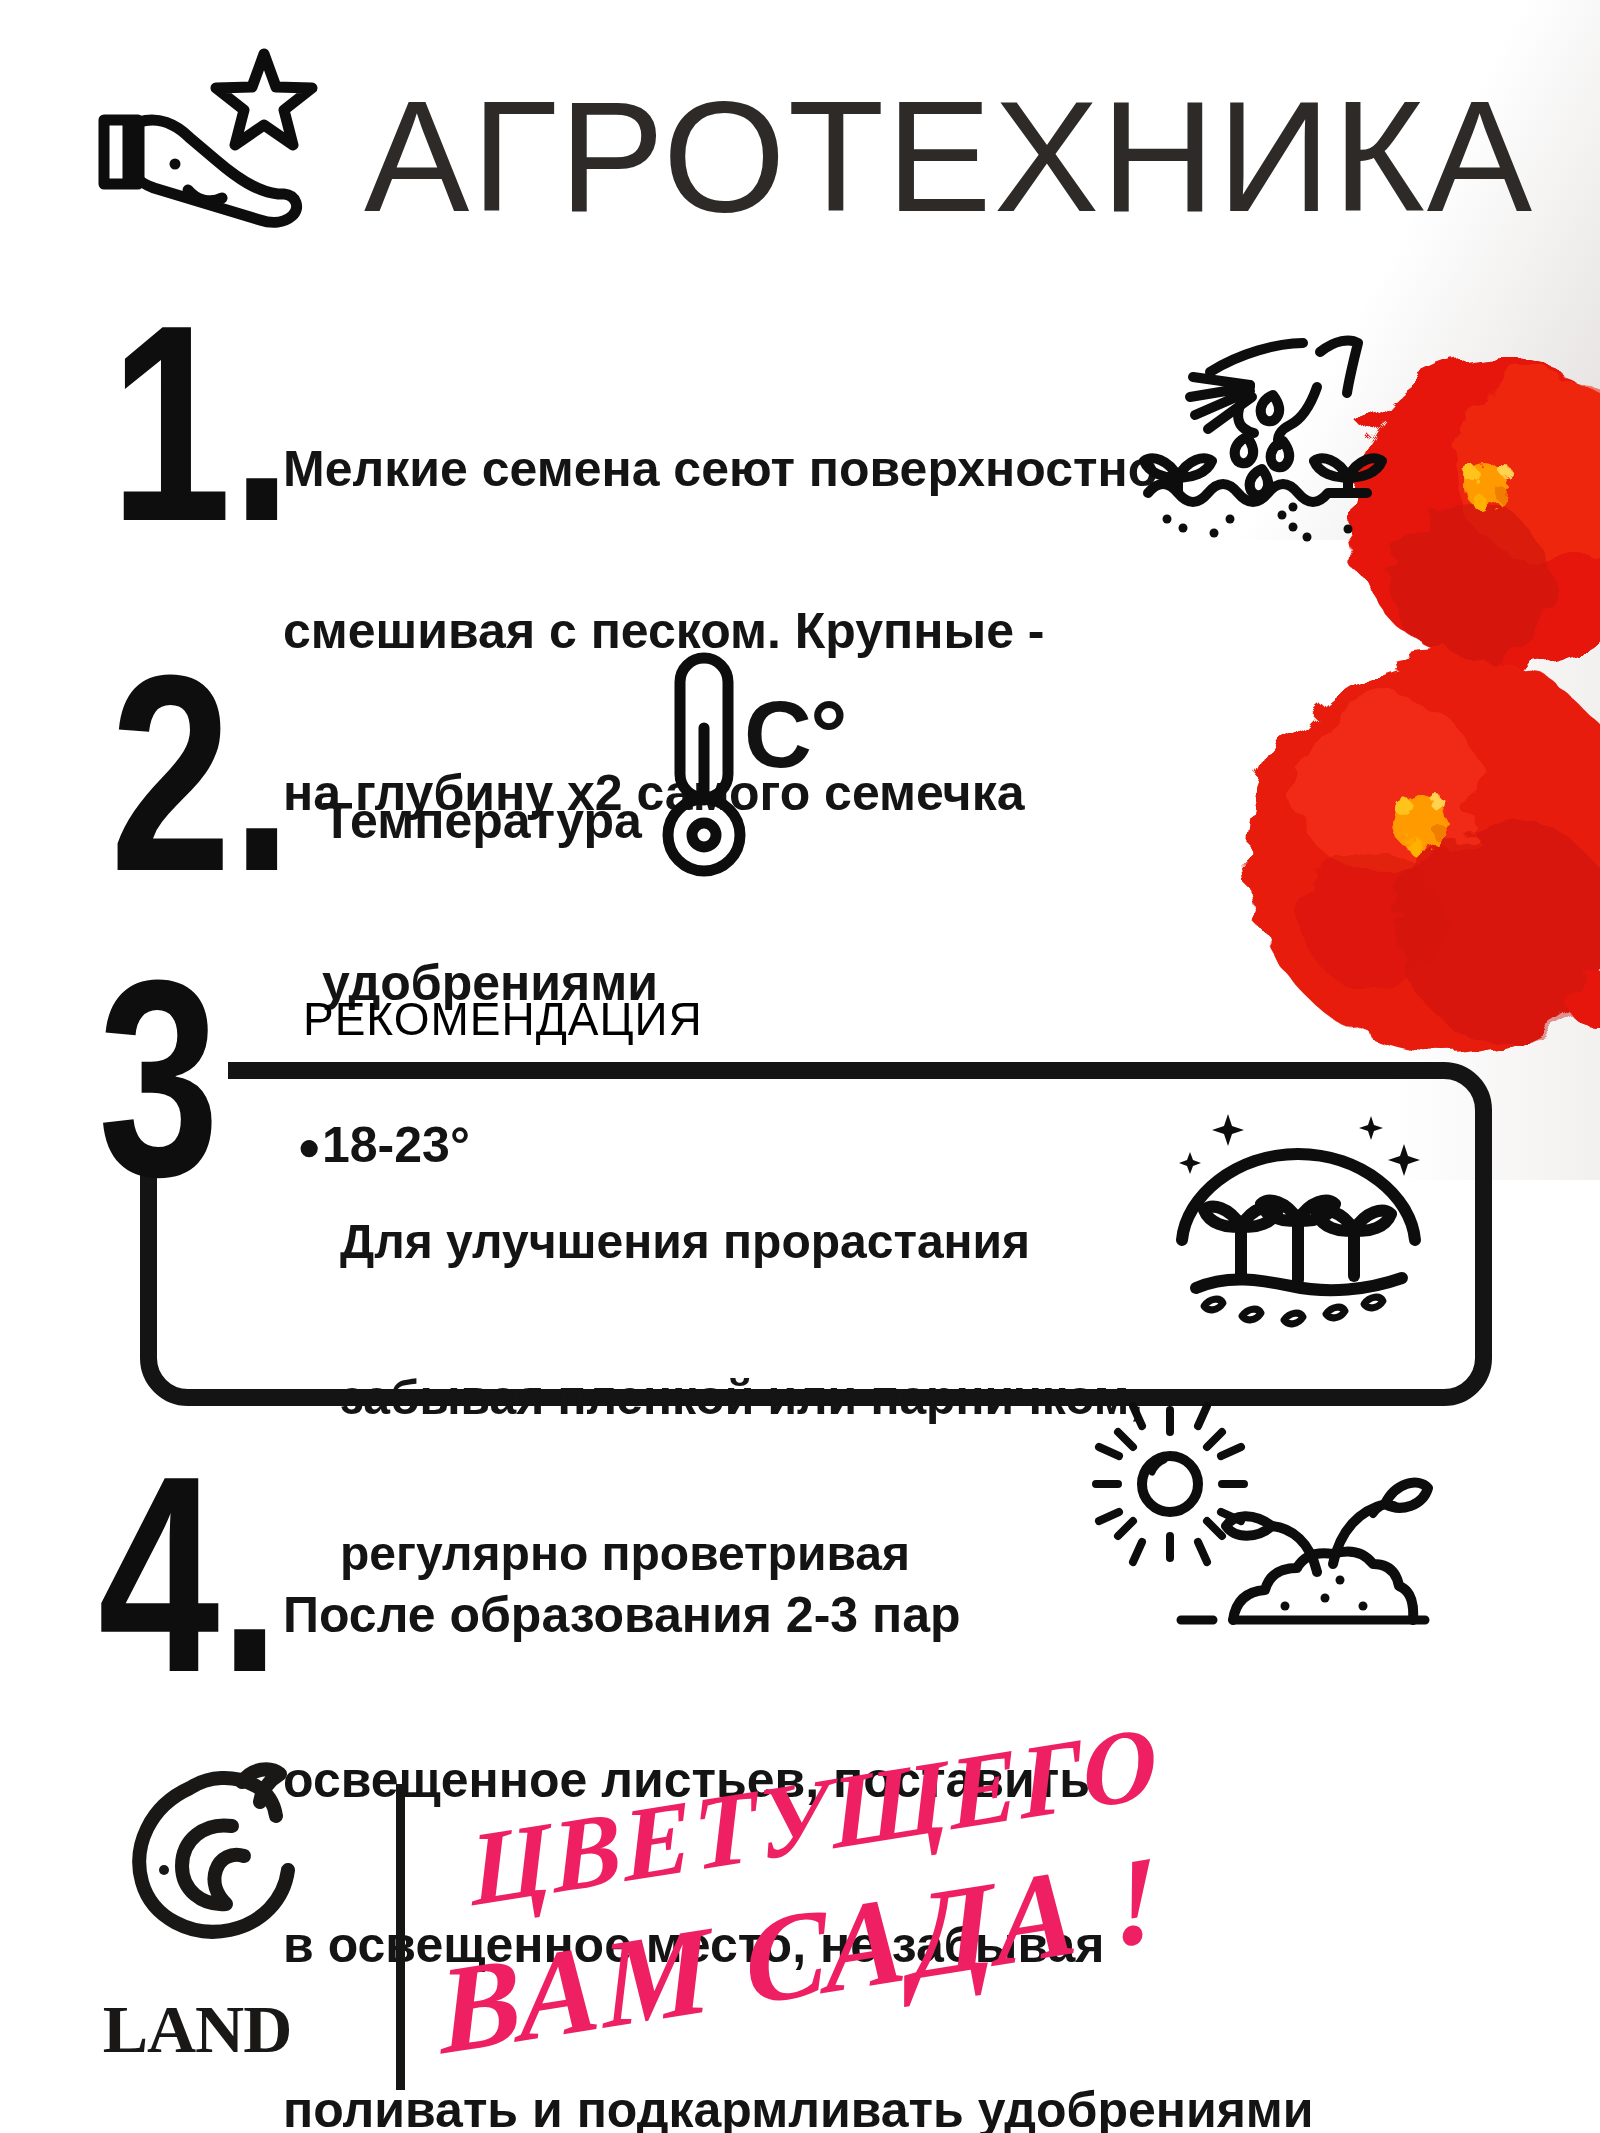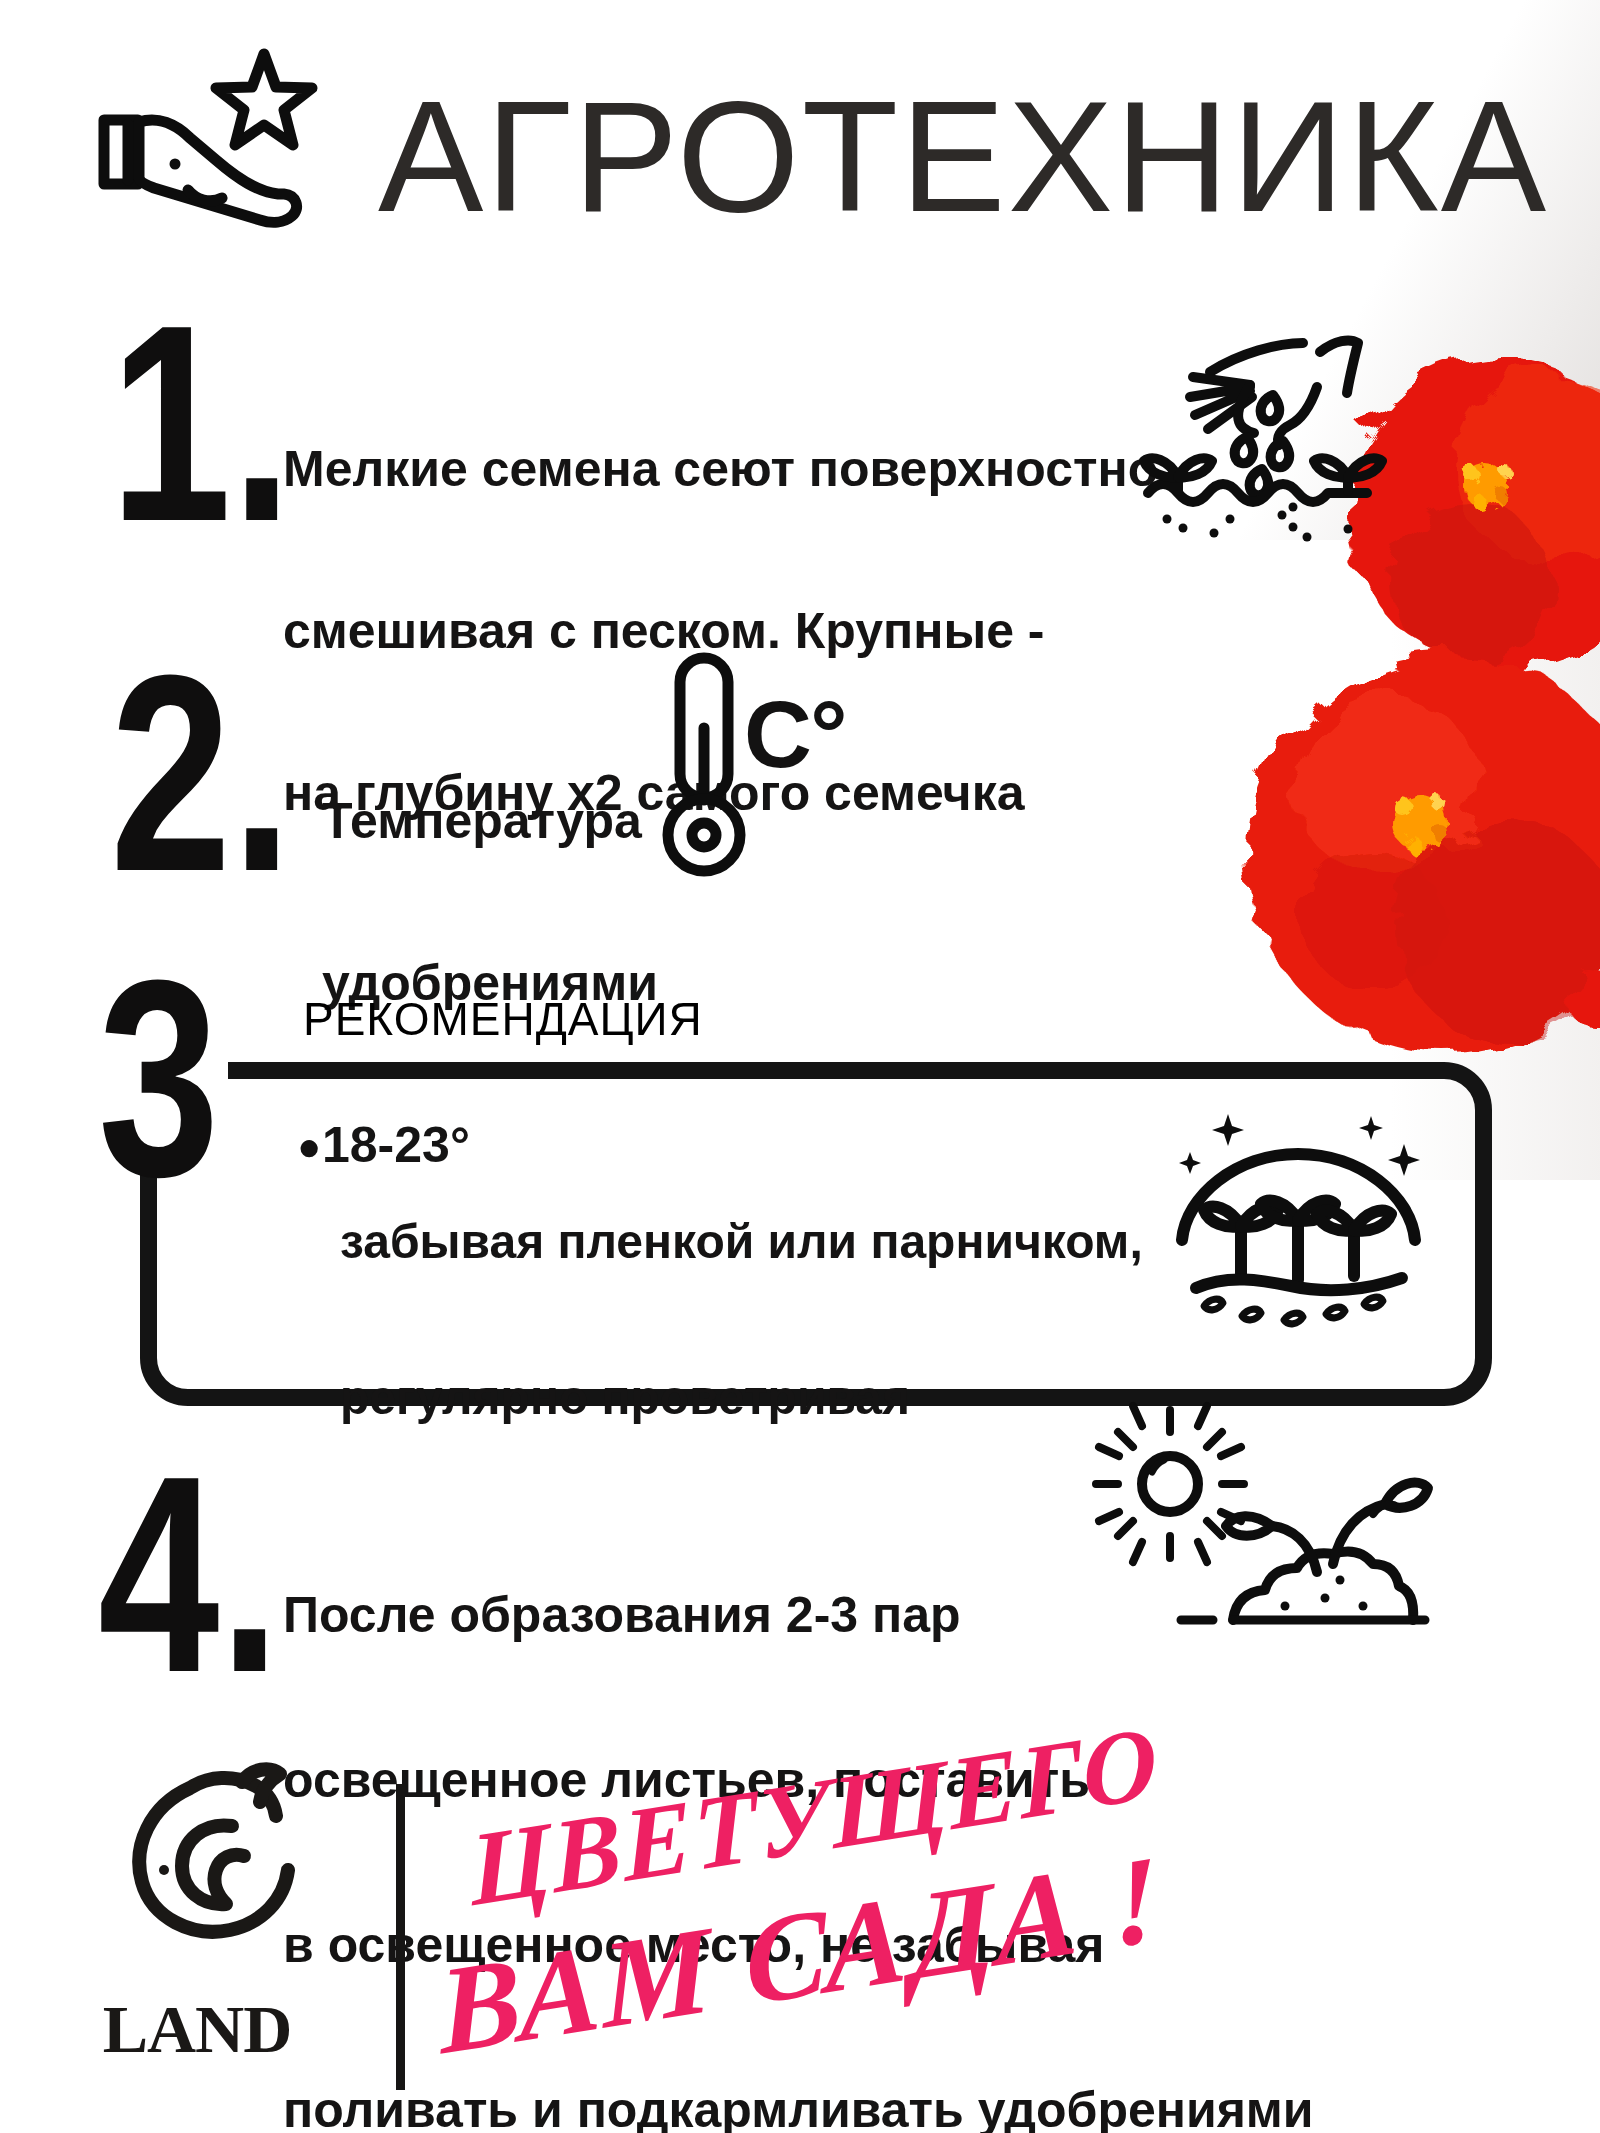--- a/index.html
+++ b/index.html
@@ -10,21 +10,21 @@
   .abs{position:absolute;}
   .t{position:absolute;white-space:pre;}
 
   
   .shade-top{left:1130px;top:0;width:470px;height:540px;
     background:linear-gradient(118deg,rgba(224,220,217,0) 52%,rgba(203,197,194,.55) 97%);}
   .shade-right{left:1390px;top:480px;width:210px;height:700px;
     background:linear-gradient(90deg,rgba(228,224,221,0),rgba(215,209,206,.32));}
 
   
-  .title{left:378px;top:77px;font-size:158px;line-height:1;font-weight:400;
+  .title{left:364px;top:77px;font-size:158px;line-height:1;font-weight:400;
     letter-spacing:2px;color:#2d2a28;}
 
   
   .num{font-weight:700;font-size:280px;line-height:1;color:#0f0e0e;
     transform:scaleX(.78);transform-origin:0 0;}
   .halo{background:#ffffff;width:140px;height:232px;z-index:4;}
   .halo .num{position:absolute;left:10px;top:0;}
 
   
   .body-text{font-weight:700;font-size:50px;line-height:54px;color:#151414;}
@@ -158,20 +158,21 @@
   </svg>
   <div class="t c-unit" style="left:744px;top:688px;">C°</div>
 
   <div class="abs rec-box"></div>
   <div class="t rec-heading" style="left:303px;top:996px;z-index:3;">РЕКОМЕНДАЦИЯ</div>
   <div class="abs halo" style="left:88px;top:938px;">
     <div class="num">3</div>
   </div>
   <div class="t rec-bullet" style="left:297px;top:1124px;z-index:3;">●</div>
   <div class="t box-text" style="left:340px;top:1112px;z-index:3;">
+    <div>Для улучшения прорастания</div>
     <div>забывая пленкой или парничком,</div>
     <div>регулярно проветривая</div>
   </div>
   <svg class="abs ic" style="left:1166px;top:1108px;" width="265" height="230" viewBox="0 0 265 230" fill="none" stroke="#0d0d0d" stroke-width="12" stroke-linecap="round" stroke-linejoin="round">
     <path d="M16,132 C20,88 70,46 132,46 C195,46 245,88 249,132"></path>
     <g fill="#0d0d0d" stroke="none">
       <path d="M62,6 L66,18 L78,22 L66,26 L62,38 L58,26 L46,22 L58,18 Z"></path>
       <path d="M24,44 L27,52 L35,55 L27,58 L24,66 L21,58 L13,55 L21,52 Z"></path>
       <path d="M205,8 L208,17 L217,20 L208,23 L205,32 L202,23 L193,20 L202,17 Z"></path>
       <path d="M238,36 L242,48 L254,52 L242,56 L238,68 L234,56 L222,52 L234,48 Z"></path>

